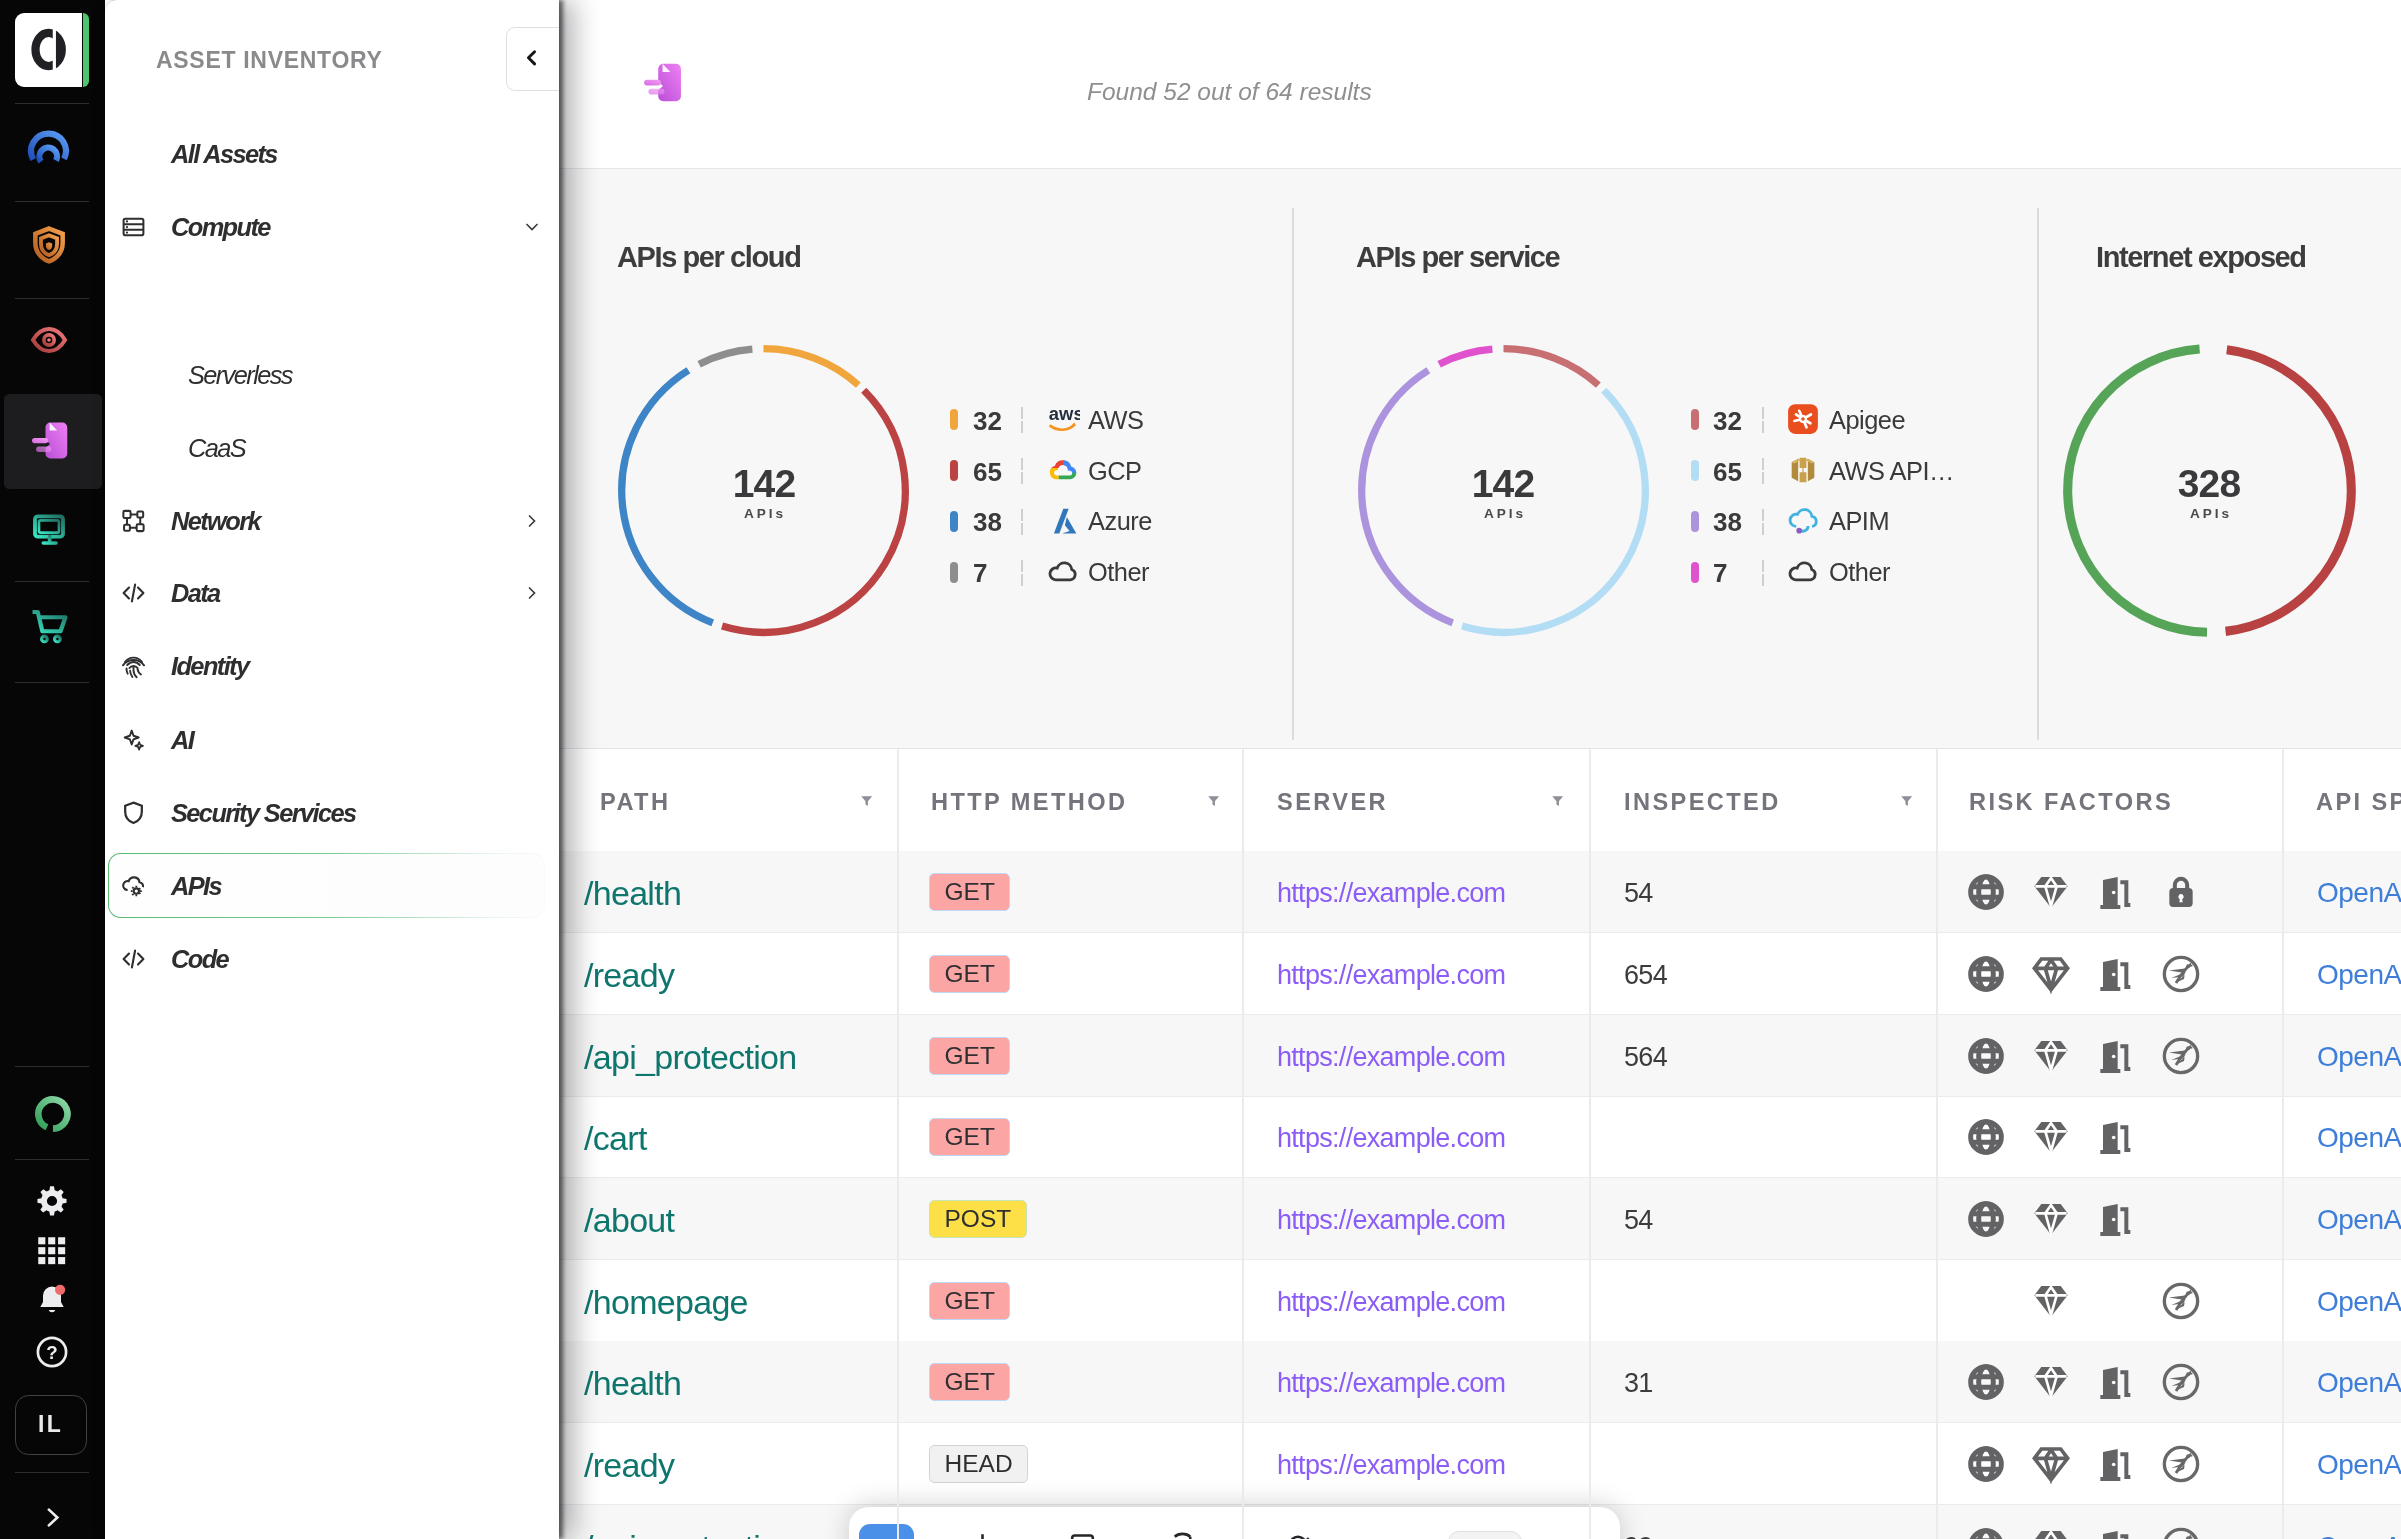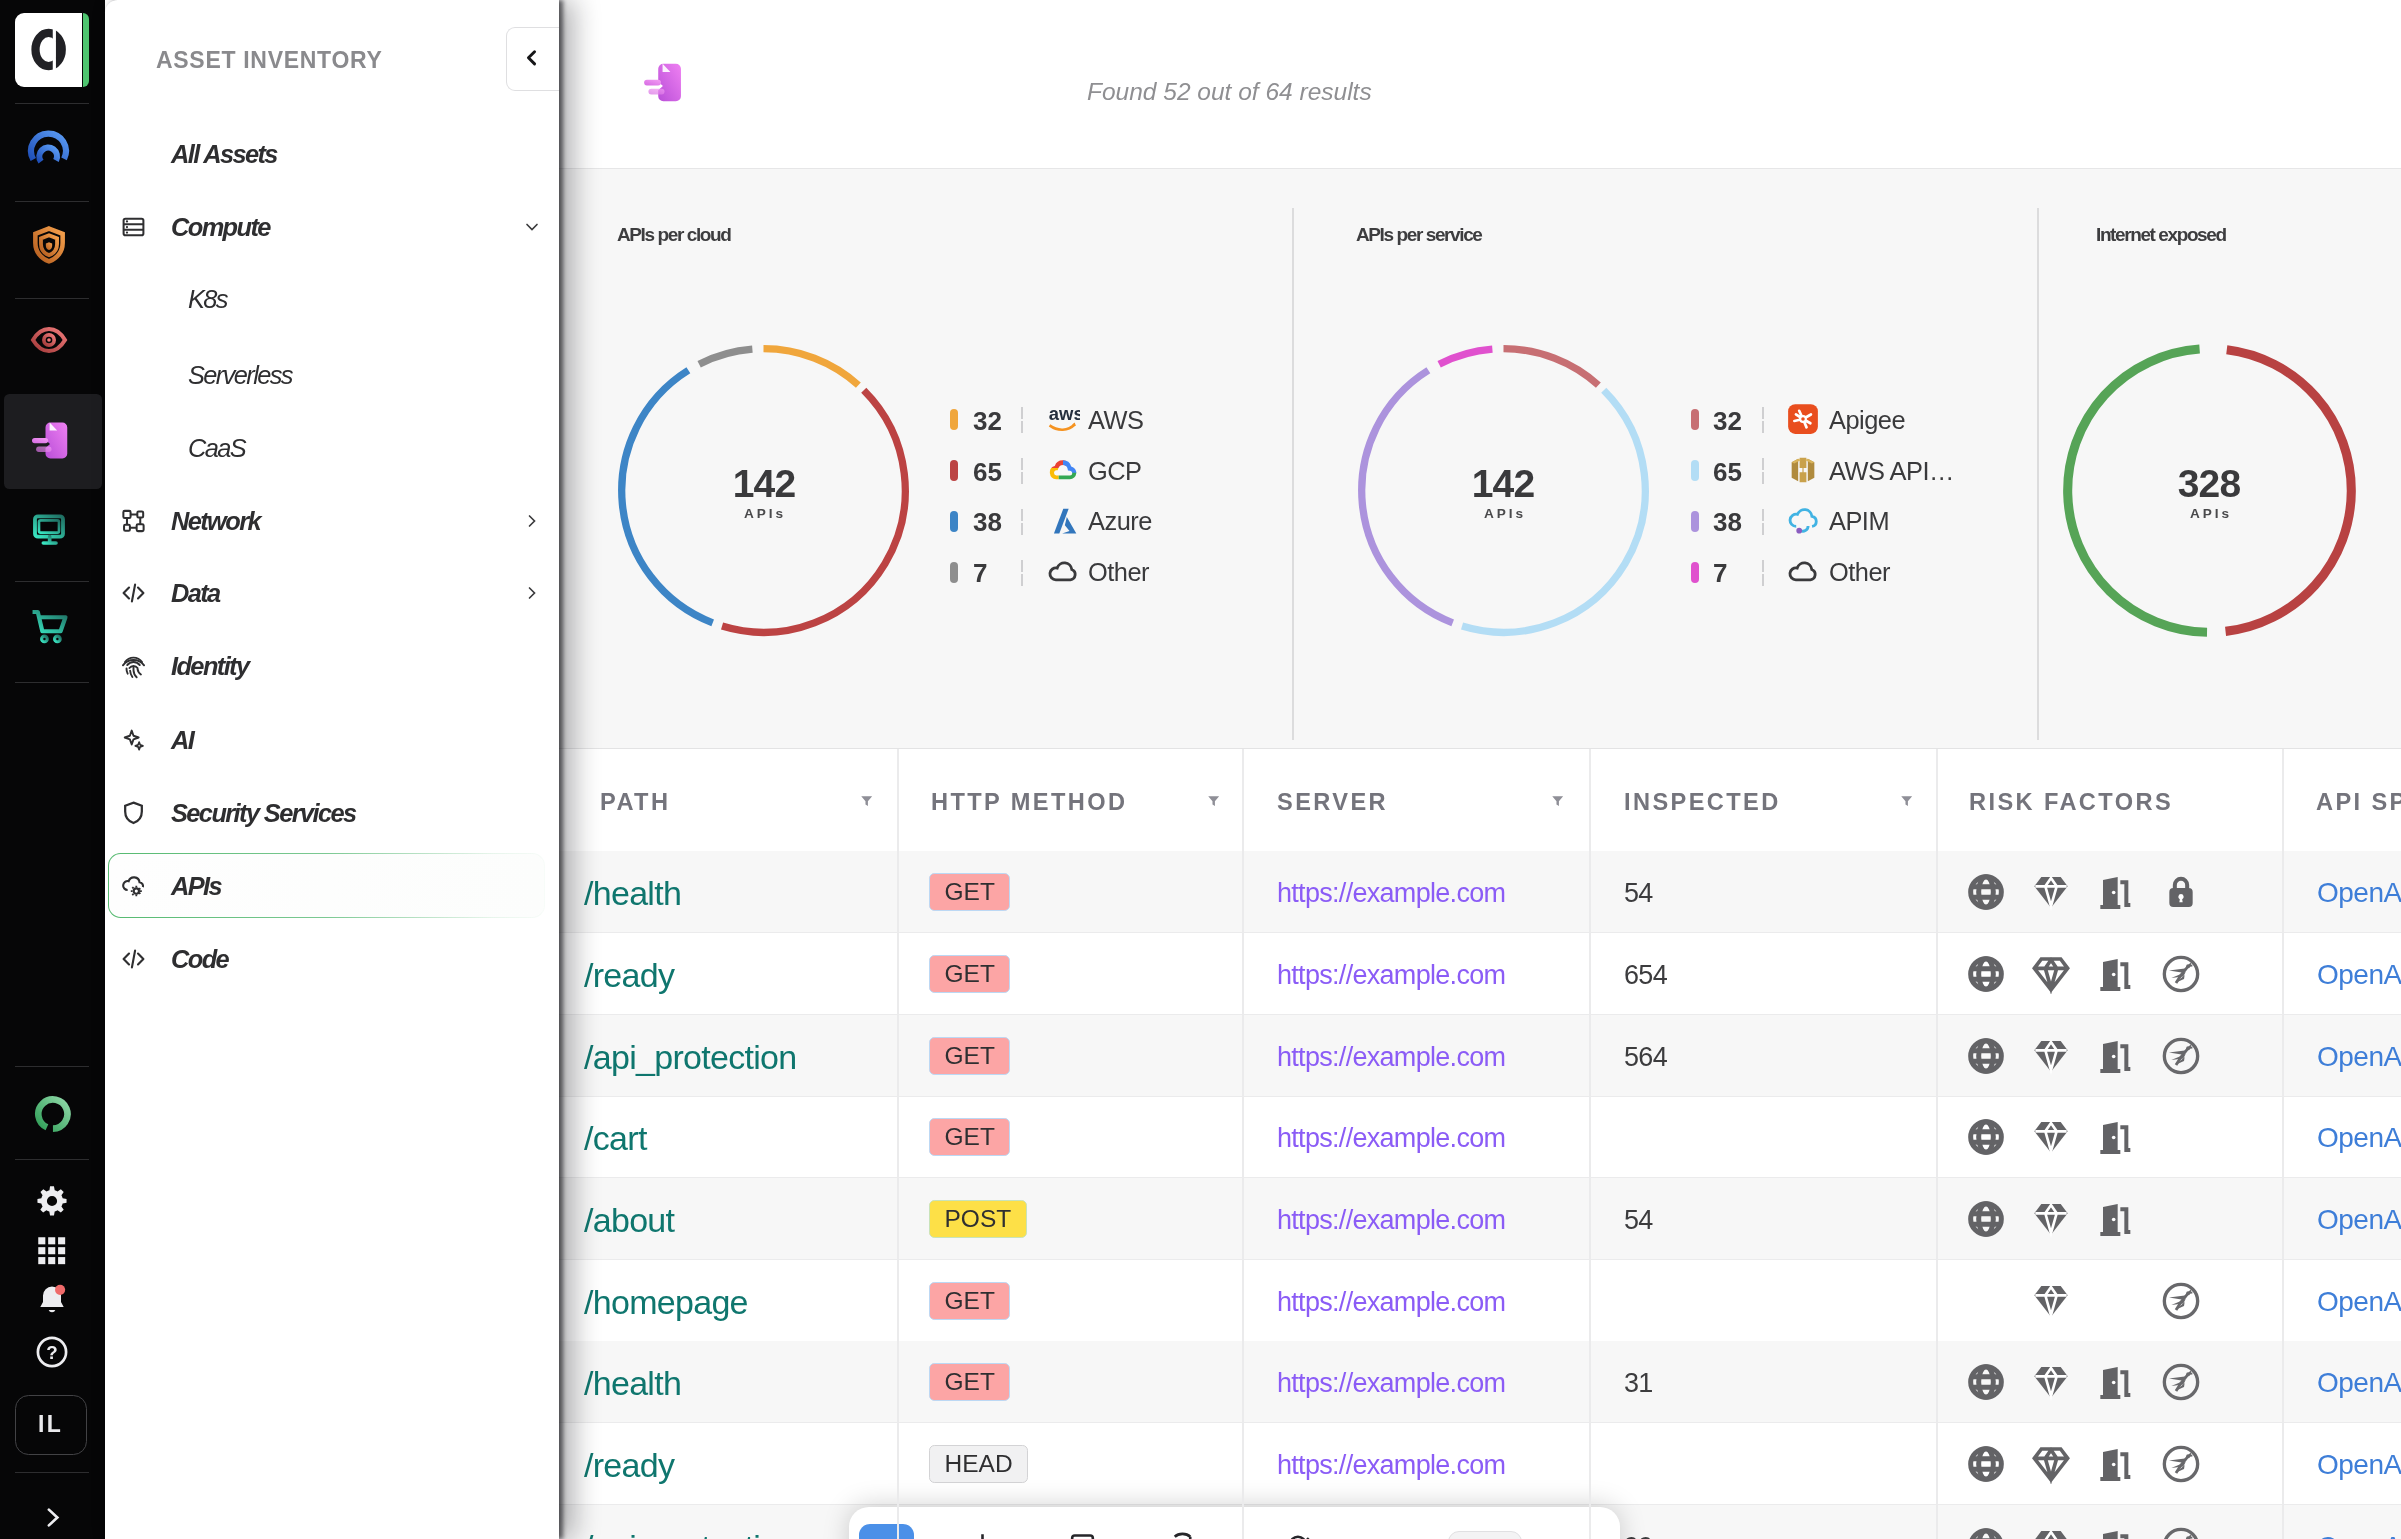--- a/index.html
+++ b/index.html
@@ -1,21 +1,21 @@
 <!DOCTYPE html>
 <html style="font-size:14.5px"><head><meta charset="utf-8"><style>
 *{margin:0;padding:0;box-sizing:border-box;}
 html,body{width:2401px;height:1539px;overflow:hidden;background:#fff;
  font-family:"Liberation Sans",sans-serif;}
 .abs{position:absolute;}
 #main{position:absolute;left:0;top:0;width:2401px;height:1539px;background:#fff;}
 #band{position:absolute;left:0;top:168px;width:2401px;height:581px;background:#f7f7f7;
  border-top:1.8px solid #e6e6e7;border-bottom:1.8px solid #e3e3e4;}
 .vdiv{position:absolute;top:39px;width:1.8px;height:532px;background:#dcdcdd;}
-.ctitle{position:absolute;top:55px;font-size:19px;font-weight:700;color:#3d3d3f;letter-spacing:-1.4px;}
+.ctitle{position:absolute;top:72px;font-size:29px;font-weight:700;color:#3d3d3f;letter-spacing:-1.4px;}
 .dnum{position:absolute;width:272px;text-align:center;font-size:39px;font-weight:700;color:#3a3a3c;letter-spacing:-0.9px;}
 .dlab{position:absolute;width:272px;text-align:center;font-size:13.6px;font-weight:700;color:#4a4a4c;letter-spacing:2.9px;}
 .lgpill{position:absolute;width:8.2px;height:21px;border-radius:4.1px;}
 .lgnum{position:absolute;font-size:26px;font-weight:700;color:#3a3a3c;}
 .lgdash{position:absolute;width:1.8px;height:11.8px;background:#cfcfd1;}
 .lglab{position:absolute;font-size:25.4px;letter-spacing:-0.5px;color:#3a3a3c;white-space:nowrap;}
 #thead{position:absolute;left:0;top:749px;width:2401px;height:103px;background:#fff;border-bottom:1.8px solid #e3e3e4;}
 .th{position:absolute;top:40px;font-size:23.6px;font-weight:600;color:#74747c;letter-spacing:2.4px;white-space:nowrap;}
 .colb{position:absolute;top:749px;width:1.8px;height:790px;background:#ebebec;z-index:3;}
 .row{position:absolute;left:0;width:2401px;height:82px;border-bottom:1.8px solid #ebebec;}
@@ -563,23 +563,20 @@
         <path d="M3.2 9.5h17.6M3.2 14.4h17.6" stroke="#2f2f31" stroke-width="1.8"></path>
         <circle cx="6.2" cy="7" r="1" fill="#2f2f31"></circle>
         <circle cx="6.2" cy="12" r="1" fill="#2f2f31"></circle>
         <circle cx="6.2" cy="16.9" r="1" fill="#2f2f31"></circle>
       </svg>
       <div class="txt b7">Compute</div>
       <svg class="abs" style="left:417px;top:50%;transform:translateY(-50%)" width="20" height="20" viewBox="0 0 24 24" fill="none" xmlns="http://www.w3.org/2000/svg">
         <path d="M6 9l6 6 6-6" stroke="#3a3a3c" stroke-width="2" stroke-linecap="round"></path>
       </svg>
     </div>
-    <div class="mi" style="top:270px">
-      <div class="txt sub ">K8s</div>
-    </div>
     <div class="mi" style="top:346px">
       <div class="txt sub ">Serverless</div>
     </div>
     <div class="mi" style="top:419px">
       <div class="txt sub ">CaaS</div>
     </div>
     <div class="mi" style="top:492px">
       <svg class="abs" style="left:15.4px;top:50%;transform:translateY(-50%)" width="27" height="27" viewBox="0 0 24 24" fill="none" xmlns="http://www.w3.org/2000/svg">
         <rect x="3" y="3" width="6.4" height="6.4" rx="1.2" stroke="#2f2f31" stroke-width="1.8"></rect>
         <rect x="15.4" y="3.6" width="5.2" height="5.2" rx="1.1" stroke="#2f2f31" stroke-width="1.8"></rect>

